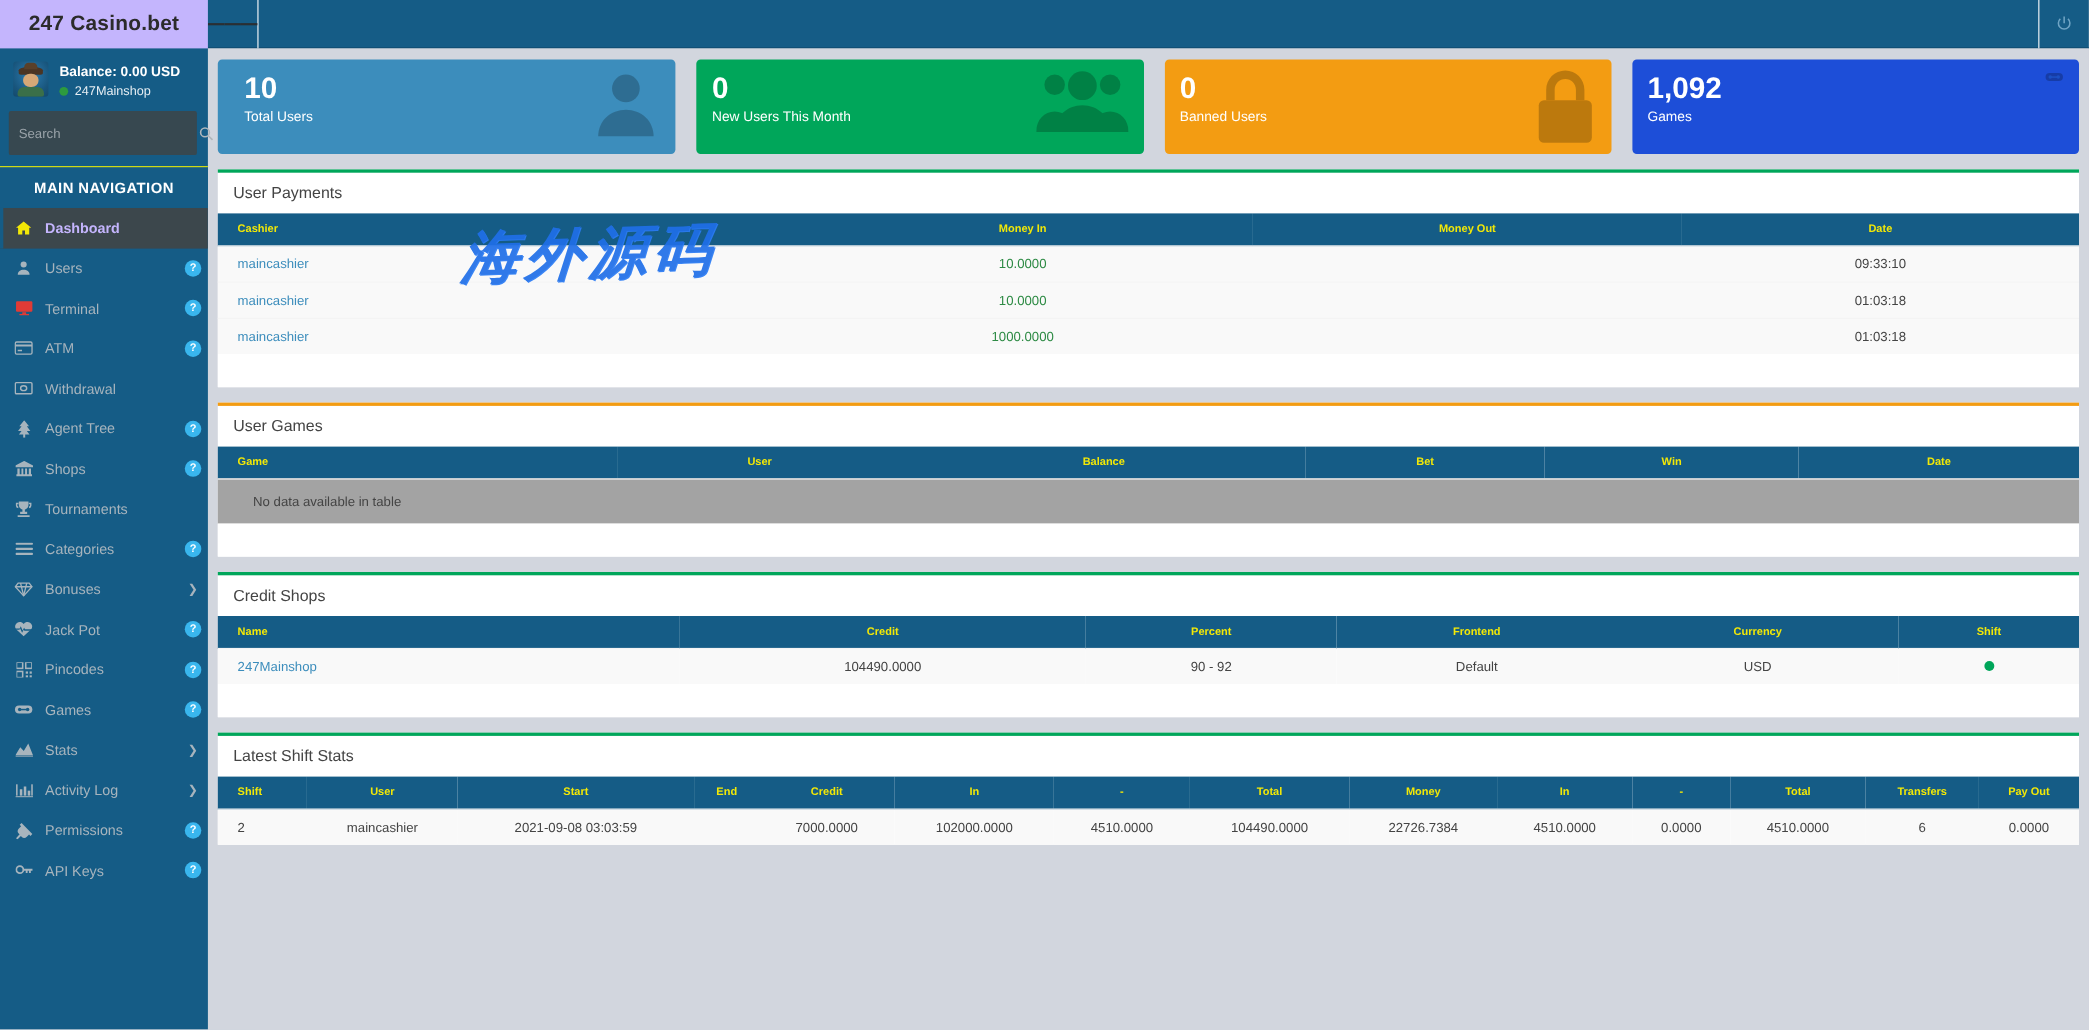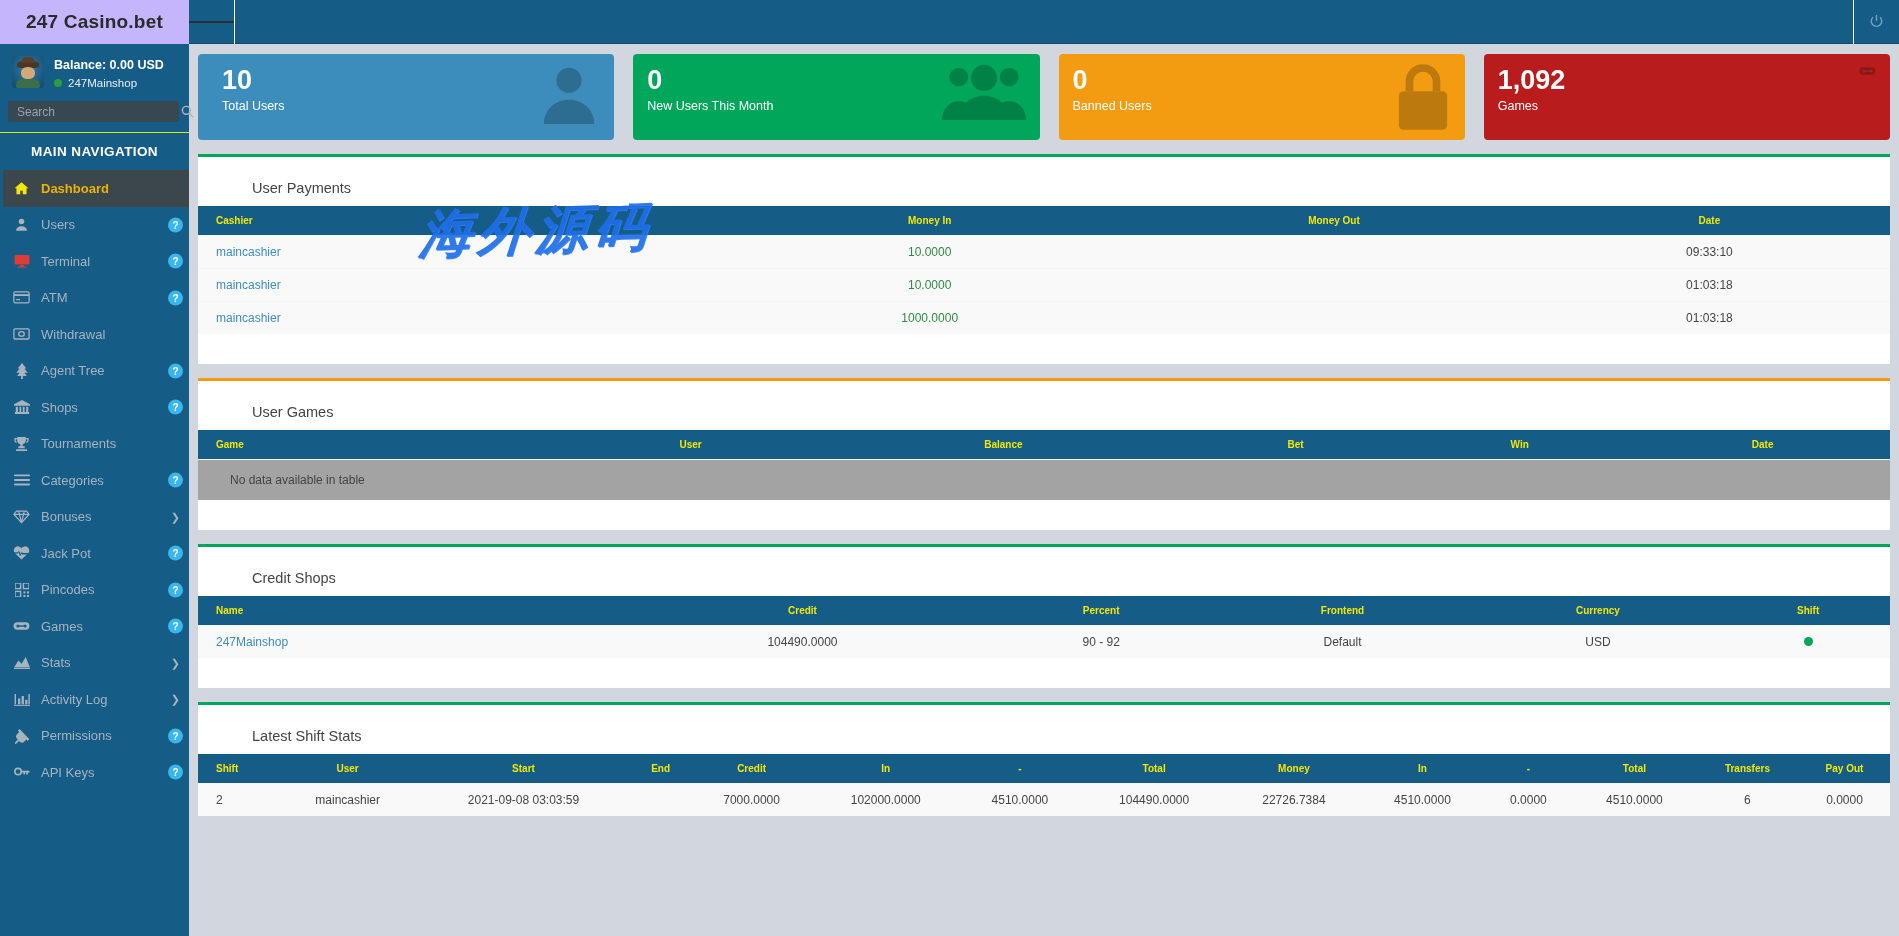--- a/index.html
+++ b/index.html
@@ -51,21 +51,21 @@
   }
   .user-info { padding-top: 1px; }
   .balance { color: #fff; font-size: 12.5px; font-weight: bold; line-height: 16px; }
   .shopline { display: flex; align-items: center; gap: 6px; margin-top: 4px; }
   .dot-green { width: 8px; height: 8px; border-radius: 50%; background: #2d9b3f; display: inline-block; }
   .shopname { color: #e6eef3; font-size: 11.5px; }
 
   .search-wrap { padding: 0 10px 0 8px; margin-top: 4px; }
   .search-box {
     display: flex; align-items: center;
-    background: #374850; height: 21px; border-radius: 2px;
+    background: #374850; height: 40px; border-radius: 2px;
   }
   .search-box input {
     flex: 1; background: transparent; border: 0; outline: none;
     color: #c8cfd4; font-size: 12px; padding: 0 9px;
     font-family: "Liberation Sans", sans-serif;
   }
   .search-box input::placeholder { color: #9aa3a9; }
   .search-btn {
     width: 32px; height: 32px; background: transparent; border: 0; cursor: pointer;
     color: #aeb6bb; display: flex; align-items: center; justify-content: center;
@@ -78,21 +78,21 @@
     padding: 11px 0 11px 0; text-align: center;
     background: #155c86;
   }
   .nav { flex: 1; overflow: hidden; }
   .nav-item {
     display: flex; align-items: center; gap: 11px;
     height: 36.5px; padding: 0 10px 0 13px;
     color: #a7b4bd; font-size: 13px; cursor: pointer; position: relative;
   }
   .nav-item.active { background: #3c474c; border-left: 3px solid #155c86; padding-left: 10px; }
-  .nav-item.active .nav-label { color: #eab308; font-weight: bold; }
+  .nav-item.active .nav-label { color: #c4b5fd; font-weight: bold; }
   .nav-ico { width: 17px; flex: 0 0 17px; display: flex; align-items: center; justify-content: center; color: #a7b4bd; }
   .nav-item.active .nav-ico { color: #f2e807; }
   .nav-label { flex: 1; white-space: nowrap; }
   .badge-q {
     position: absolute; right: 6px; top: 50%; transform: translateY(-50%);
     width: 15px; height: 15px; border-radius: 50%;
     background: #39b6ee; color: #fff; font-size: 10px; font-weight: bold;
     display: flex; align-items: center; justify-content: center;
   }
   .chev {
@@ -130,21 +130,21 @@
   }
   .stat-num { font-size: 27px; font-weight: bold; line-height: 30px; }
   .stat-label { font-size: 12.5px; margin-top: 4px; }
   .stat-ico {
     position: absolute; right: 14px; top: 8px; opacity: .22; color: #000;
   }
 
   
   .panel { background: #fff; margin-bottom: 14px; border-top: 3px solid #00a65a; }
   .panel.warn { border-top-color: #f39c12; }
-  .panel-head { padding: 23px 14px 10px 14px; margin-left: 40px; }
+  .panel-head { padding: 11px 14px 10px 14px; }
   .panel-title { font-size: 14.5px; color: #444; font-weight: normal; }
 
   table { width: 100%; border-collapse: collapse; }
   thead tr { background: #155c86; }
   th {
     color: #f2e807; font-size: 10px; font-weight: bold;
     padding: 9px 8px; text-align: center; white-space: nowrap;
   }
   th.l, td.l { text-align: left; padding-left: 18px; }
   td {
@@ -424,21 +424,21 @@
               </svg></div>
           </div>
           <div class="stat-box" style="background: rgb(243, 156, 18);">
             <div class="stat-num">0</div>
             <div class="stat-label">Banned Users</div>
             <div class="stat-ico"><svg width="56" height="68" viewBox="0 0 58 70" fill="currentColor">
                 <path d="M29 2c-10 0-18 8-18 18v10h8V20c0-5.5 4.5-10 10-10s10 4.5 10 10v10h8V20C47 10 39 2 29 2z"></path>
                 <rect x="4" y="30" width="50" height="40" rx="5"></rect>
               </svg></div>
           </div>
-          <div class="stat-box" style="background: #b91c1c;">
+          <div class="stat-box" style="background: #1d4ed8;">
             <div class="stat-num">1,092</div>
             <div class="stat-label">Games</div>
             <div class="stat-ico"><svg width="17" height="10" viewBox="0 0 18 11" fill="currentColor">
                 <rect x="0.3" y="1.4" width="17.4" height="8.2" rx="4.1"></rect>
                 <circle cx="5" cy="5.5" r="1.7" fill="#155c86"></circle>
                 <circle cx="13" cy="5.5" r="1.7" fill="#155c86"></circle>
                 <rect x="4.2" y="4.8" width="9.6" height="1.5" fill="#155c86"></rect>
               </svg></div>
           </div>
         </div>

